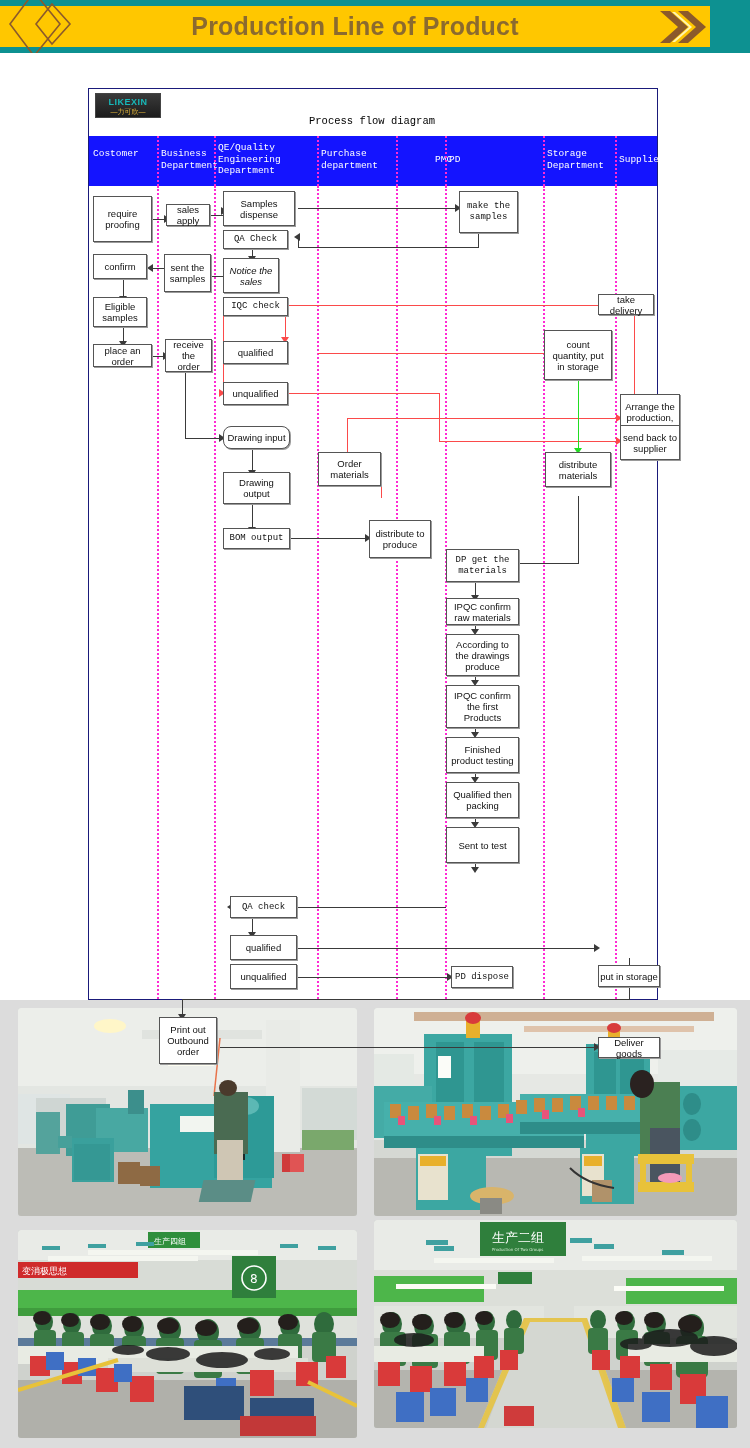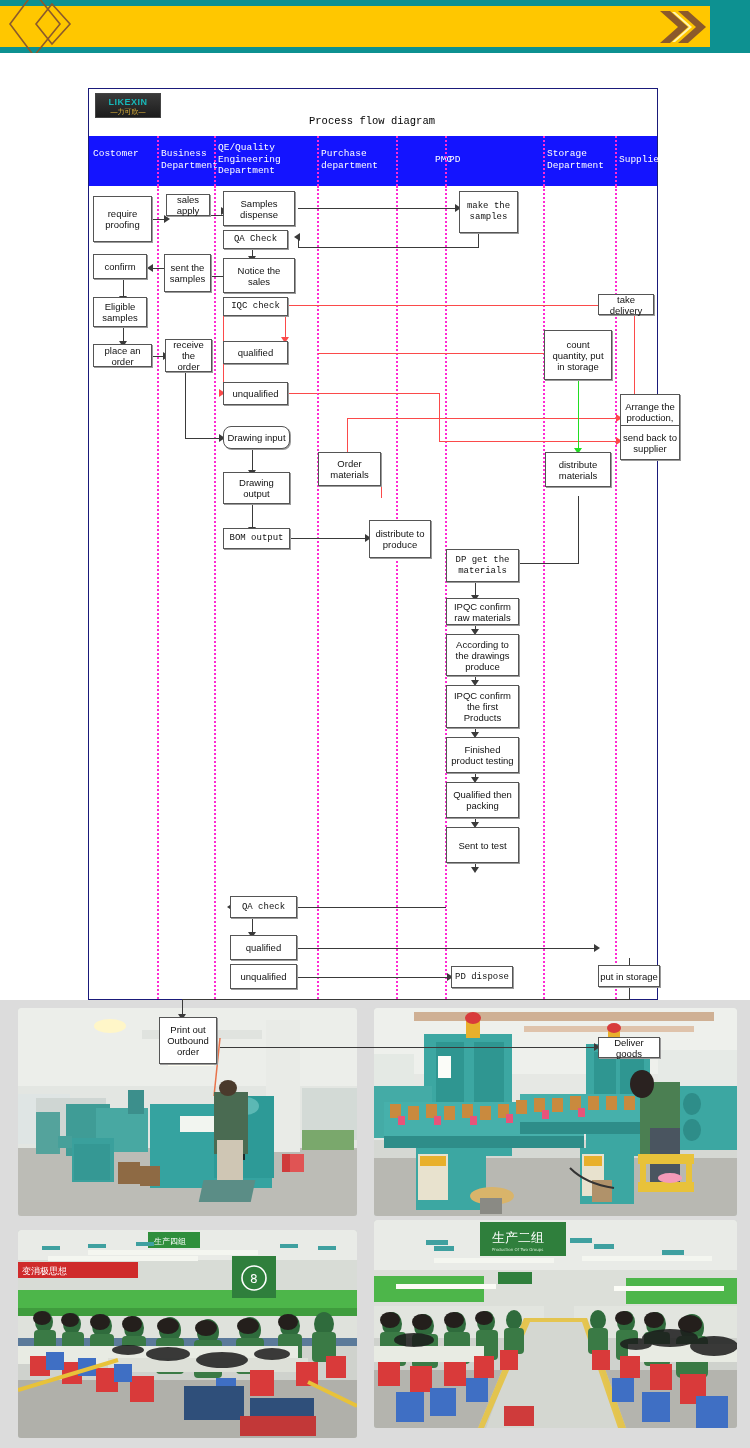--- a/index.html
+++ b/index.html
@@ -181,20 +181,21 @@
 <body>
 
 <div class="banner">
   <div class="banner-bar"></div>
 
   <svg class="diamond-deco" viewBox="0 0 80 72">
     <polygon points="26,2 52,34 26,66 2,34" fill="none" stroke="#8b5a2b" stroke-width="1.6"></polygon>
     <polygon points="44,14 62,34 44,54 28,34" fill="none" stroke="#8b5a2b" stroke-width="1.6"></polygon>
   </svg>
 
+  <div class="banner-title">Production Line of Product</div>
 
   <svg class="chev" viewBox="0 0 58 36">
     <polygon points="4,2 22,18 4,34 14,34 32,18 14,2" fill="#8b5a2b"></polygon>
     <polygon points="22,2 40,18 22,34 32,34 50,18 32,2" fill="#8b5a2b"></polygon>
     <polygon points="16,3 33,18 16,33 19,33 36,18 19,3" fill="#fff4b0"></polygon>
   </svg>
 </div>
 
 <div class="page-white"></div>
 
@@ -353,27 +354,27 @@
     <div class="ar lr" style="left:259px; top:277px;"></div>
 
     <div class="ln vr" style="left:545px; top:119px; height:113px;"></div>
     <div class="ln hr" style="left:509px; top:119px; width:37px;"></div>
 
     <div class="ln vg" style="left:489px; top:194px; height:73px;"></div>
     <div class="ar dg" style="left:485px; top:262px;"></div>
 
     <div class="bx" style="left:4px;   top:10px;  width:59px;  height:46px; white-space:pre-line;">require
 proofing</div>
-    <div class="bx" style="left:77px;  top:8px;  width:44px;  height:22px;">sales apply</div>
+    <div class="bx" style="left:77px;  top:18px;  width:44px;  height:22px;">sales apply</div>
     <div class="bx" style="left:134px; top:5px;   width:72px;  height:35px; white-space:pre-line;">Samples
 dispense</div>
     <div class="bx mono" style="left:370px; top:5px;  width:59px;  height:42px; white-space:pre-line;">make the
 samples</div>
     <div class="bx mono" style="left:134px; top:44px;  width:65px;  height:19px;">QA  Check</div>
-    <div class="bx" style="left:134px; top:72px;  width:72px;  height:35px; white-space:pre-line;">Notice the
+    <div class="bx" style="left:134px; top:72px;  width:56px;  height:35px; white-space:pre-line;font-style:italic;">Notice the
 sales</div>
     <div class="bx" style="left:75px;  top:68px;  width:47px;  height:38px; white-space:pre-line;">sent the
 samples</div>
     <div class="bx" style="left:4px;   top:68px;  width:54px;  height:25px;">confirm</div>
     <div class="bx" style="left:4px;   top:111px; width:54px;  height:30px; white-space:pre-line;">Eligible
 samples</div>
     <div class="bx" style="left:4px;   top:158px; width:59px;  height:23px;">place an order</div>
     <div class="bx" style="left:76px;  top:153px; width:47px;  height:33px; white-space:pre-line;">receive the
 order</div>
     <div class="bx mono" style="left:134px; top:111px; width:65px;  height:19px;">IQC check</div>

